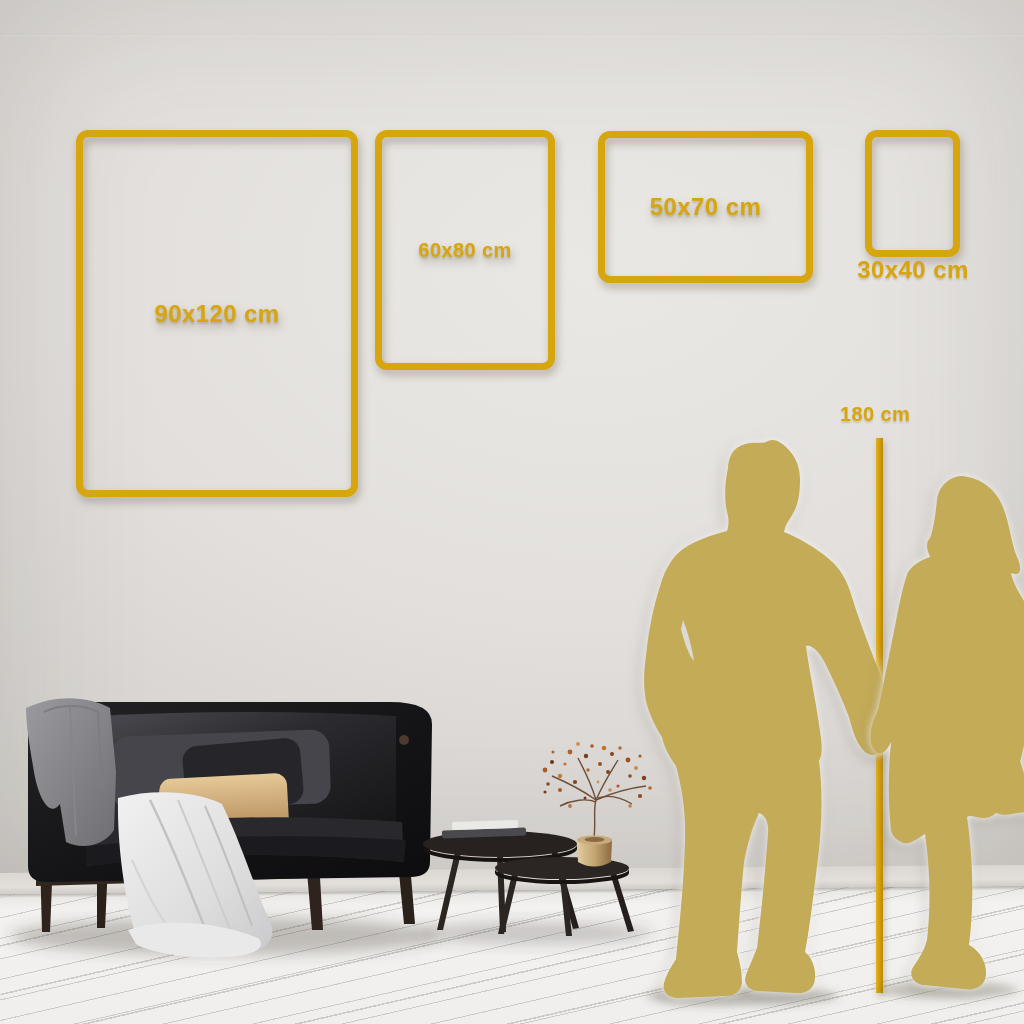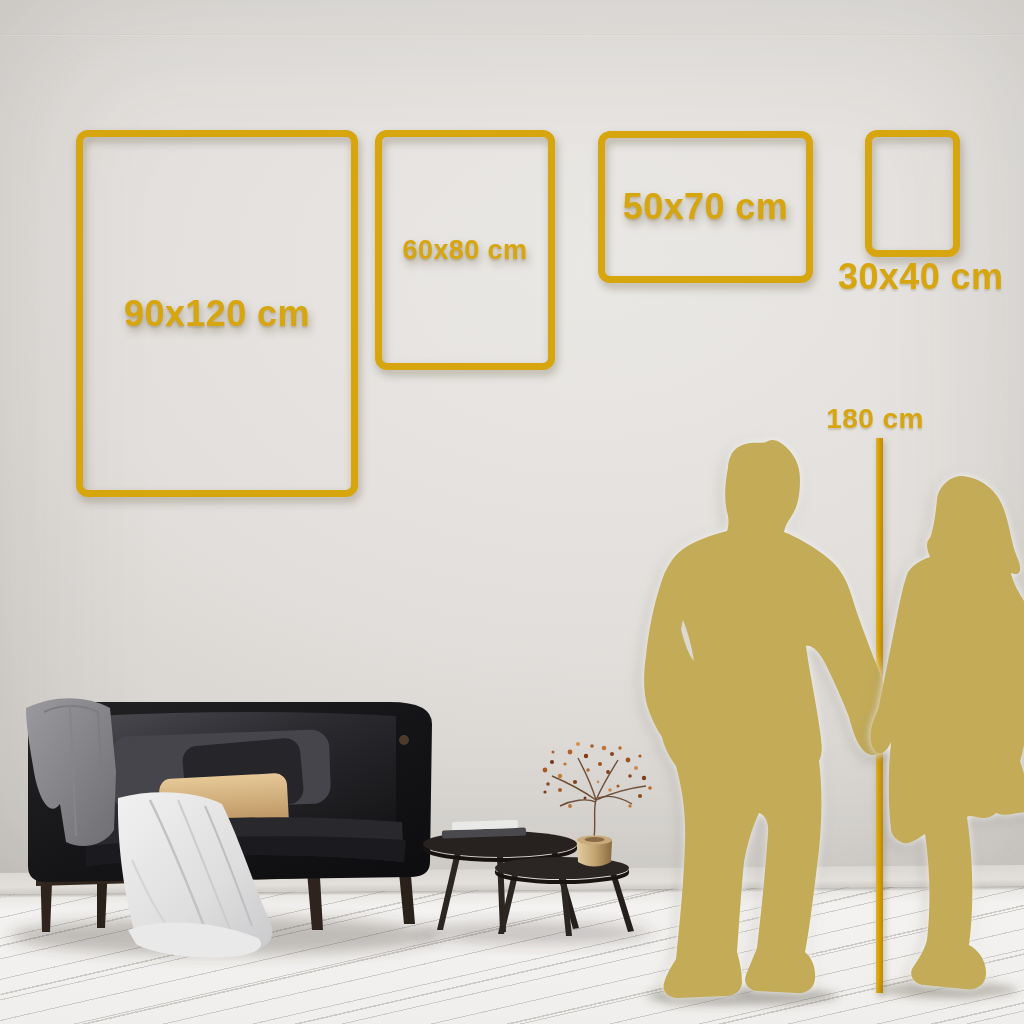--- a/index.html
+++ b/index.html
@@ -27,27 +27,27 @@
     transform:rotate(-12.5deg);}
   .planks2{background:repeating-linear-gradient(to bottom,rgba(110,105,98,0) 0 46px,rgba(110,105,98,.28) 46px 47.5px);}
   
   .frame{position:absolute;border:7px solid var(--gold);border-radius:12px;
     filter:drop-shadow(2px 5px 4px rgba(96,84,52,.38));
     display:flex;align-items:center;justify-content:center;}
   .f1{left:76px;top:130px;width:268px;height:353px;}
   .f2{left:375px;top:130px;width:166px;height:226px;}
   .f3{left:598px;top:131px;width:201px;height:138px;}
   .f4{left:865px;top:130px;width:81px;height:113px;}
-  .frame-label{color:var(--gold);font-weight:bold;font-size:36px;letter-spacing:.4px;
+  .frame-label{color:var(--gold);font-weight:bold;font-size:24px;letter-spacing:.4px;
     text-shadow:0 2px 2px rgba(128,104,40,.28);white-space:nowrap;}
-  .f2 .frame-label{font-size:27px;}
+  .f2 .frame-label{font-size:20px;}
   .below-label{position:absolute;left:838px;top:256px;width:150px;text-align:center;}
   
   .height-label{position:absolute;left:795px;top:403px;width:160px;text-align:center;
-    color:var(--gold);font-weight:bold;font-size:28px;letter-spacing:.4px;
+    color:var(--gold);font-weight:bold;font-size:20px;letter-spacing:.4px;
     text-shadow:0 2px 2px rgba(128,104,40,.28);}
   .height-line{position:absolute;left:876px;top:438px;width:7px;height:555px;
     background:linear-gradient(to right,#e2b31f,var(--line-gold) 55%,#b98806);
     filter:drop-shadow(2px 3px 3px rgba(110,92,46,.3));}
   
   .layer{position:absolute;inset:0;width:1024px;height:1024px;}
   .people path.body{fill:var(--sil);
     filter:drop-shadow(0 0 4px rgba(255,255,255,.85)) drop-shadow(-3px 4px 6px rgba(120,112,96,.25));}
 </style>
 </head>

